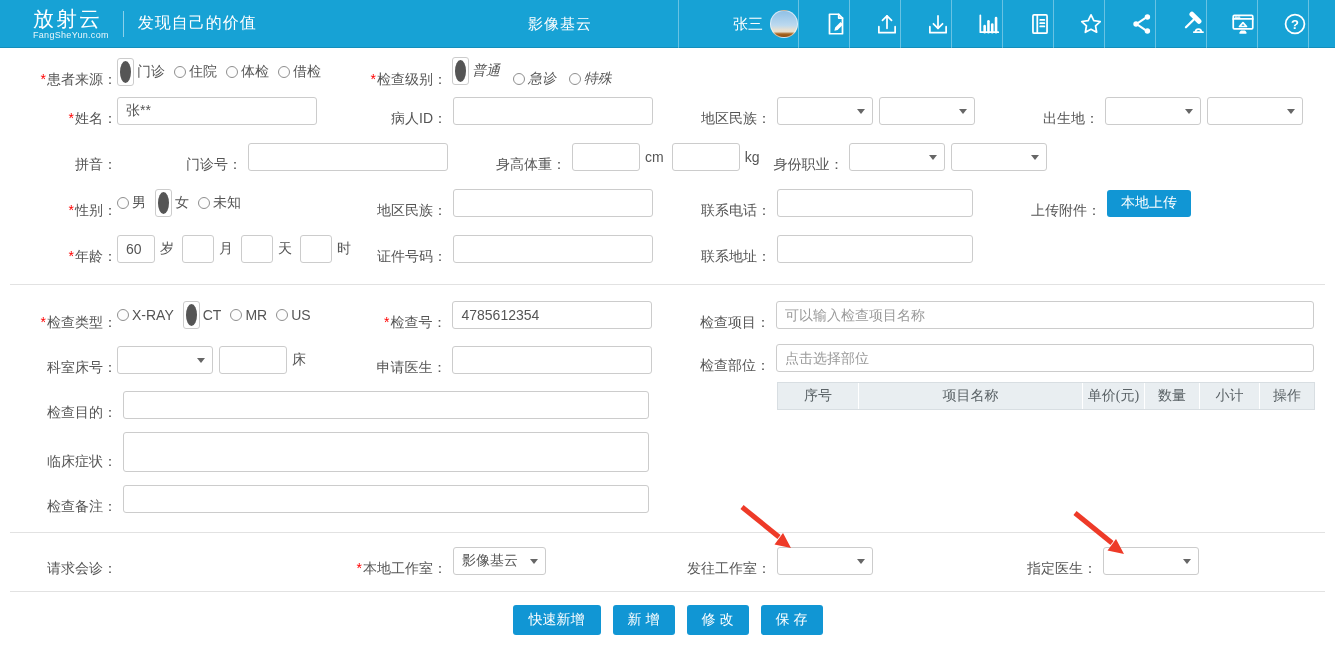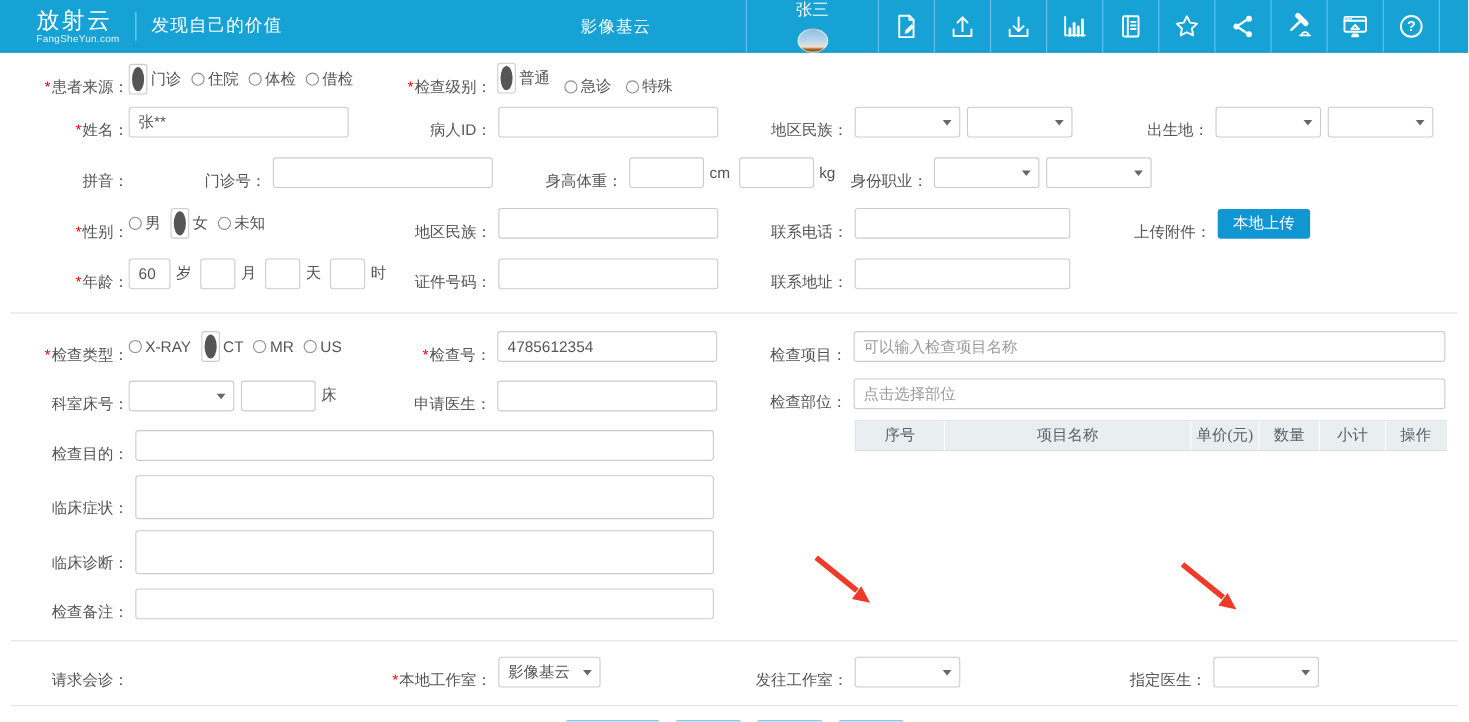--- a/index.html
+++ b/index.html
@@ -14,21 +14,21 @@
 
   
   .hdr{position:relative;height:48px;background:var(--header-bg);display:flex;align-items:center;color:#fff;border-bottom:1px solid rgba(0,0,0,.12);}
   .logo{margin-left:33px;line-height:1;}
   .logo .t{font-size:21px;font-weight:normal;letter-spacing:2px;}
   .logo .d{font-size:9px;opacity:.9;margin-top:2px;letter-spacing:.3px;}
   .vsep{width:1px;height:26px;background:rgba(255,255,255,.5);margin:0 14px;}
   .tagline{font-size:16px;letter-spacing:1px;}
   .workspace{position:absolute;left:528px;top:0;height:48px;display:flex;align-items:center;font-size:15px;letter-spacing:1px;}
   .hstrip{position:absolute;right:26px;top:0;height:48px;display:flex;align-items:stretch;border-right:1px solid rgba(255,255,255,.35);}
-  .hcell{border-left:1px solid rgba(255,255,255,.35);display:flex;align-items:center;justify-content:center;flex-direction:column;}
+  .hcell{border-left:1px solid rgba(255,255,255,.35);display:flex;align-items:center;justify-content:flex-end;}
   .ucell{width:120px;gap:7px;font-size:15px;}
   .icell{width:51px;cursor:pointer;}
   .avatar{width:28px;height:28px;border-radius:50%;background:linear-gradient(to bottom,#8fc0e6 0%,#bcd9ef 55%,#e6e0d2 72%,#e8ddc9 80%,#a9651f 88%,#8a4d12 100%);border:1px solid rgba(255,255,255,.6);}
   .icell svg{stroke:#fff;fill:none;stroke-width:1.6;stroke-linecap:round;stroke-linejoin:round;}
 
   
   .form{padding-top:13px;font-size:14px;}
   .row{display:flex;align-items:center;margin-bottom:12px;}
   .lbl{flex-shrink:0;text-align:right;color:var(--label);white-space:nowrap;margin-top:16px;}
   .l1{width:117px;}.l2{width:125px;}.l3{width:118px;}.l4{width:124px;}
@@ -184,21 +184,21 @@
           <label class="ritem">
               <span class="rdot"></span>
               <span>体检</span>
             </label>
           <label class="ritem">
               <span class="rdot"></span>
               <span>借检</span>
             </label>
         </span>
         <span class="lbl l2"><i class="req">*</i><span>检查级别</span><span>：</span></span>
-        <span style="margin-left:5px;">
+        <span style="margin-left:5px;font-style:italic;">
           <label class="ritem">
               <span class="rdot sel"></span>
               <span>普通</span>
             </label>
           <label class="ritem">
               <span class="rdot"></span>
               <span>急诊</span>
             </label>
           <label class="ritem">
               <span class="rdot"></span>
@@ -338,24 +338,20 @@
           <input class="inp w200 gap6" style="">
         </div>
         <div class="row" style="margin-bottom:10px;">
           <span class="lbl l1"><span>检查目的</span><span>：</span></span>
           <input class="inp w526 gap6" style="">
         </div>
         <div class="row" style="margin-bottom:10px;align-items:flex-start;">
           <span class="lbl l1" style="padding-top:5px;"><span>临床症状</span><span>：</span></span>
           <textarea class="inp w526 gap6" style="height: 40px;"></textarea>
         </div>
-        <div class="row" style="margin-bottom:10px;align-items:flex-start;">
-          <span class="lbl l1" style="padding-top:5px;"><span>临床诊断</span><span>：</span></span>
-          <textarea class="inp w526 gap6" style="height: 40px;"></textarea>
-        </div>
         <div class="row" style="margin-bottom:0;">
           <span class="lbl l1"><span>检查备注</span><span>：</span></span>
           <input class="inp w526 gap6" style="">
         </div>
       </div>
 
       <div class="right">
         <div class="row" style="margin-bottom:9px;">
           <span class="lbl l3"><span>检查项目</span><span>：</span></span>
           <input class="inp wide gap6" placeholder="可以输入检查项目名称" style="">

